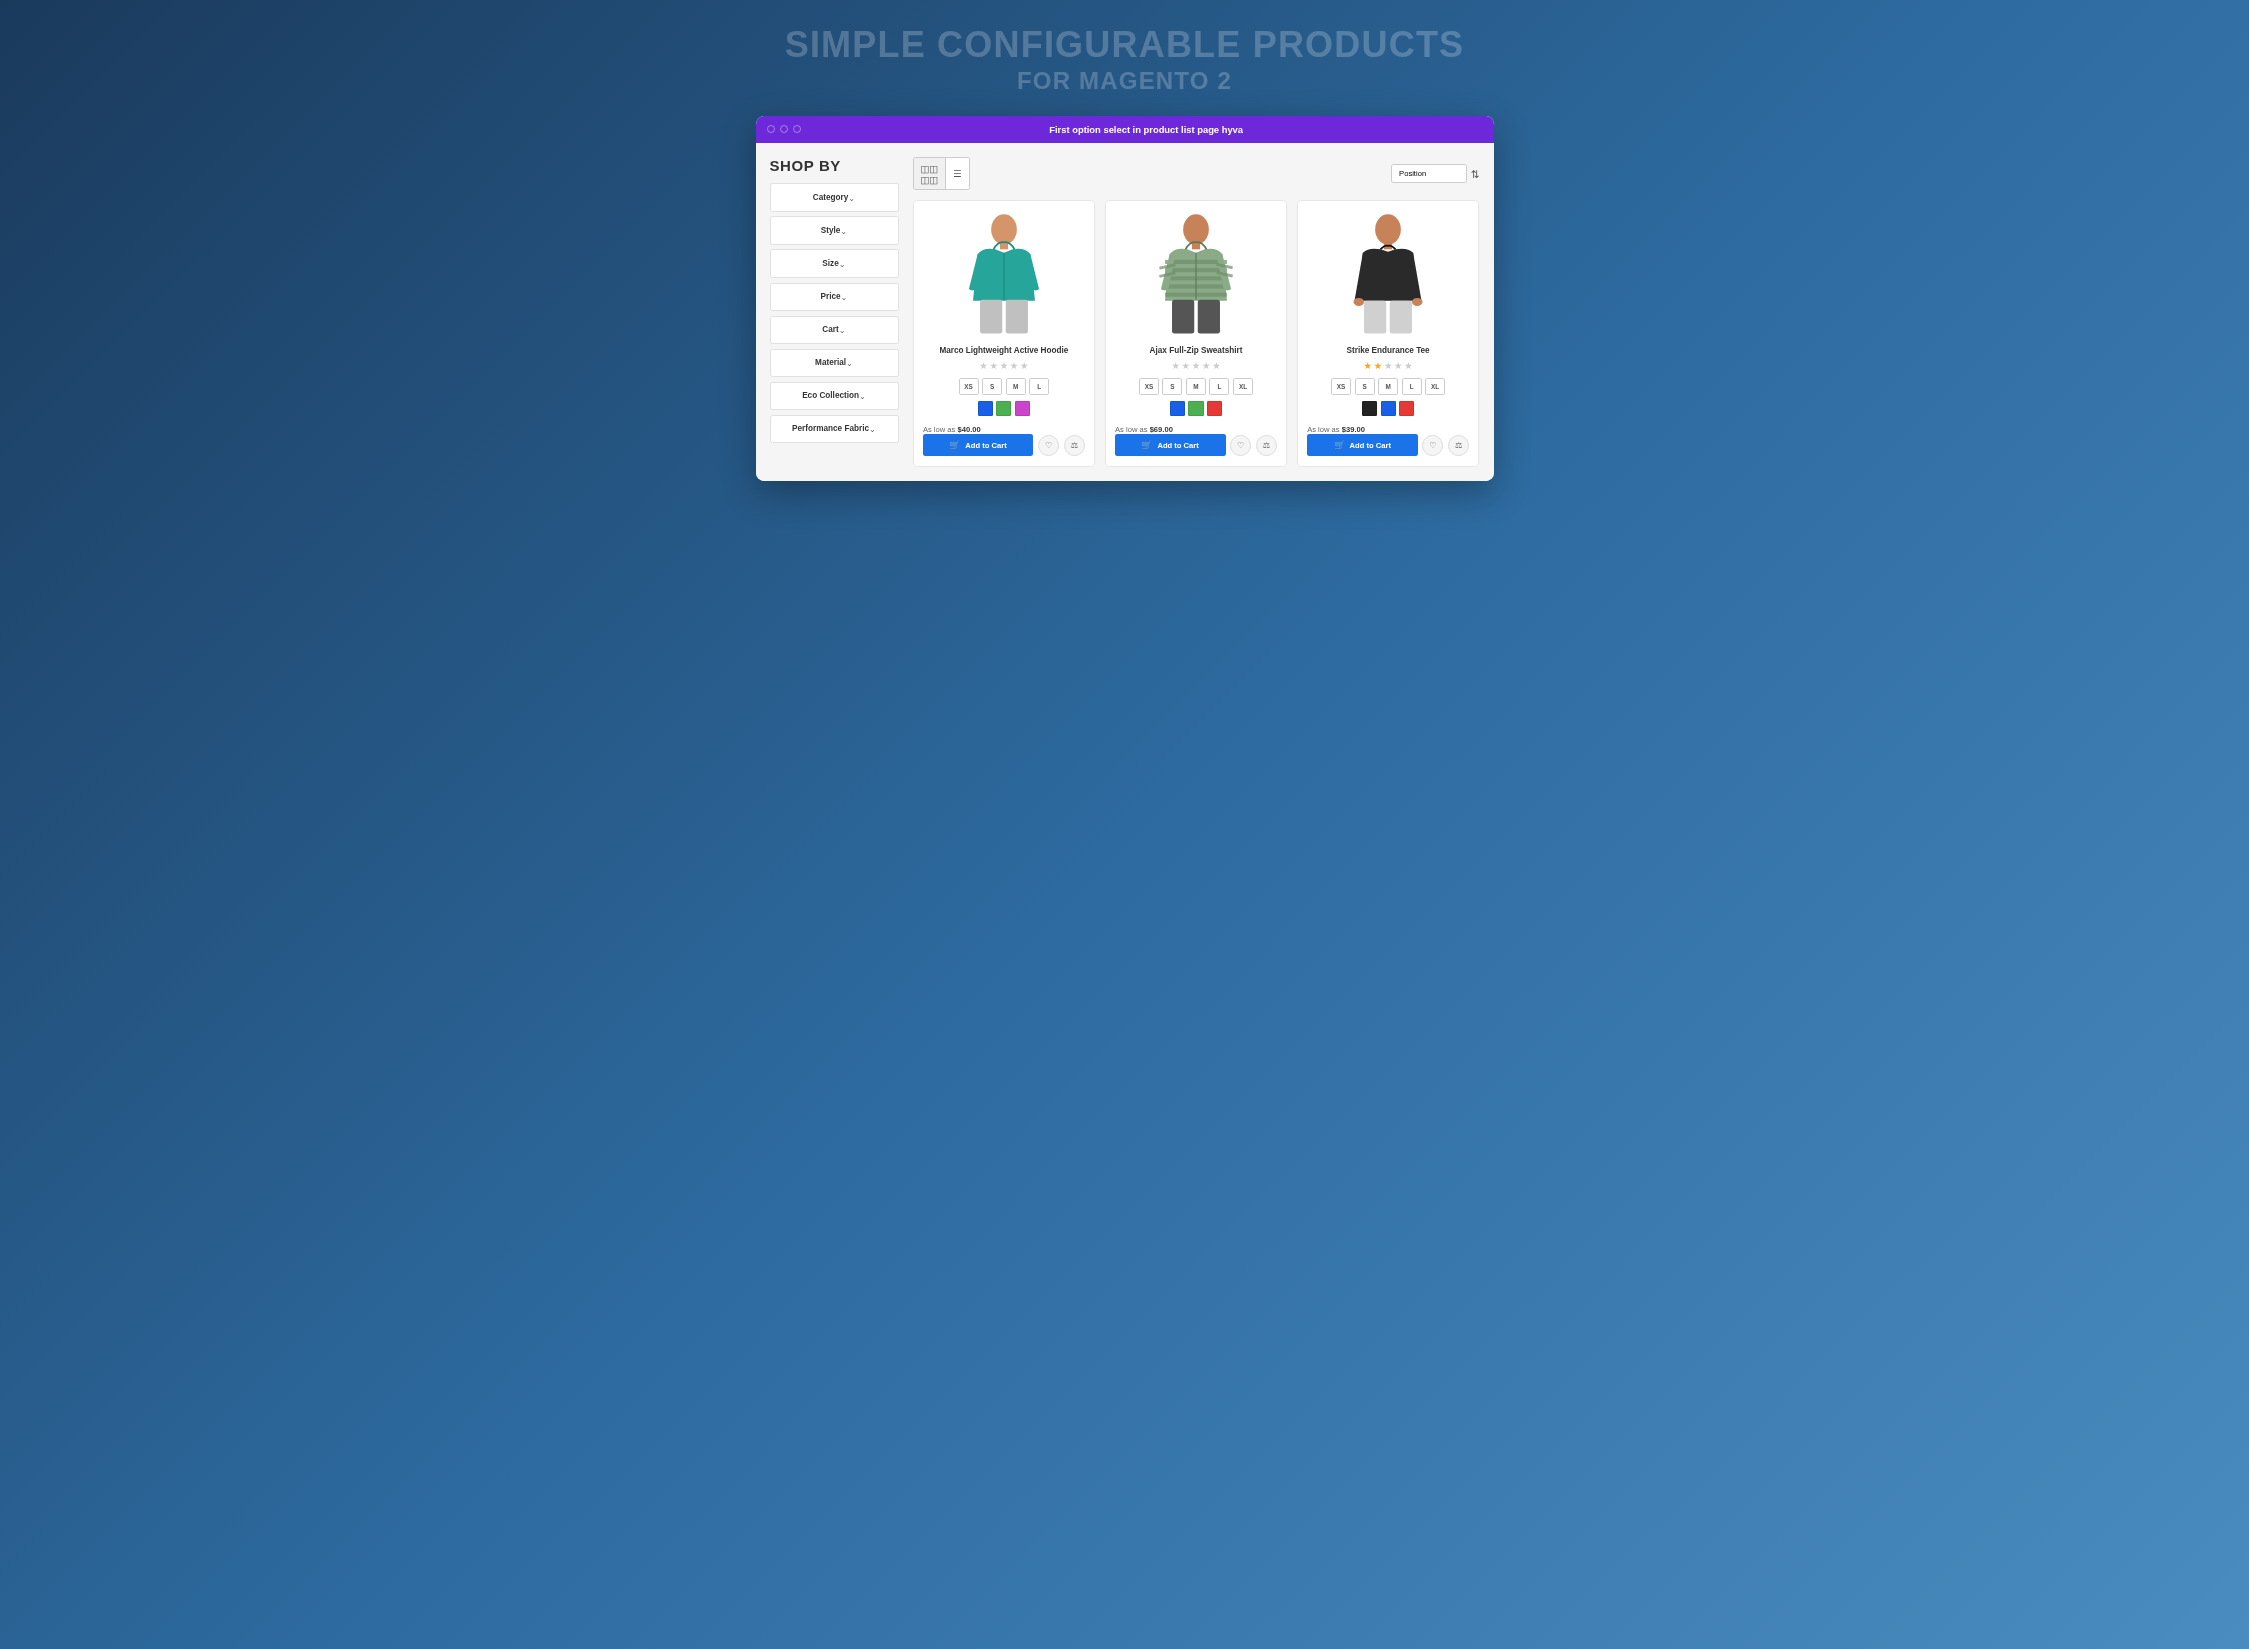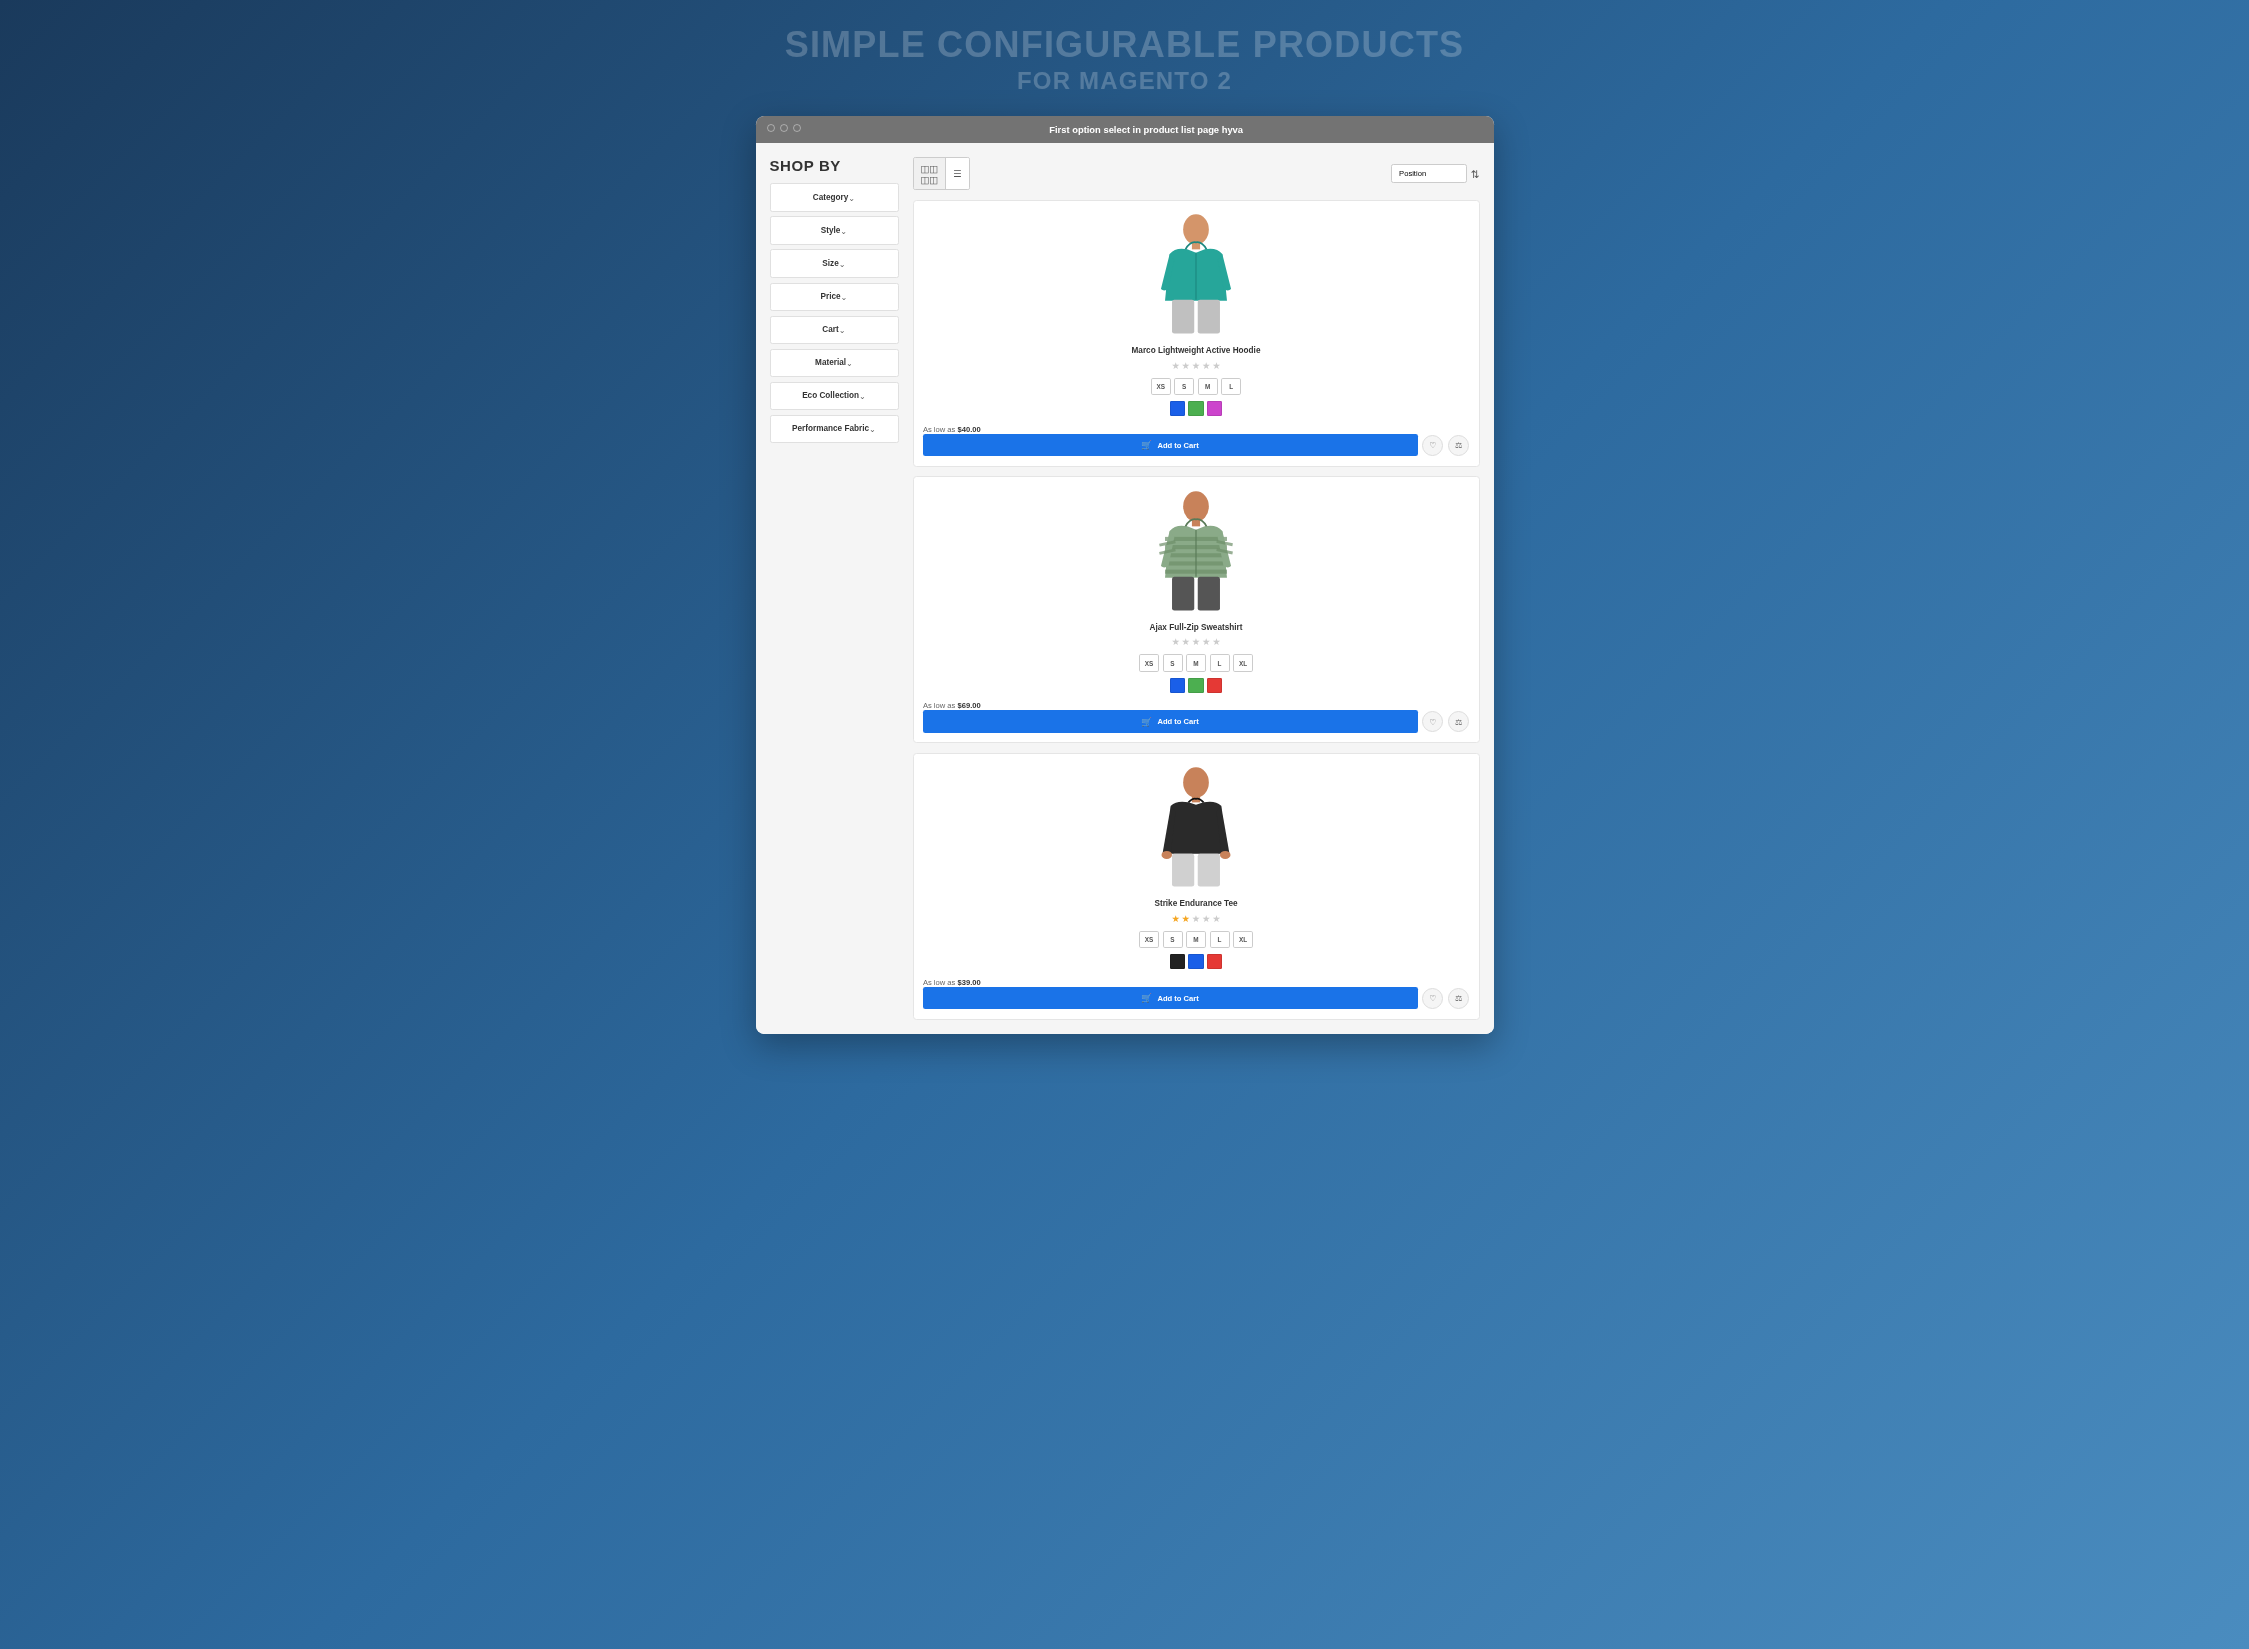--- a/index.html
+++ b/index.html
@@ -16,24 +16,24 @@
     .browser-window {
       width: 100%;
       max-width: 738px;
       background: #fff;
       border-radius: 8.2px;
       overflow: hidden;
       box-shadow: 0 11.7px 35px rgba(0,0,0,0.3);
     }
 
     .browser-bar {
-      background: #737373;
+      background: #6d28d9;
       padding: 8.2px 11.7px;
       display: flex;
-      align-items: flex-start;
+      align-items: center;
       gap: 9.4px;
     }
 
     .browser-dots {
       display: flex;
       gap: 4.7px;
     }
 
     .dot {
       width: 8.2px;
@@ -149,21 +149,21 @@
     }
 
     .sort-icon {
       color: #555;
       font-size: 10.5px;
     }
 
     
     .product-grid {
       display: grid;
-      grid-template-columns: repeat(1, 1fr);
+      grid-template-columns: repeat(3, 1fr);
       gap: 9.4px;
     }
 
     .product-card {
       background: #fff;
       border: 0.6px solid #e5e5e5;
       border-radius: 3.5px;
       padding: 9.4px;
       display: flex;
       flex-direction: column;

